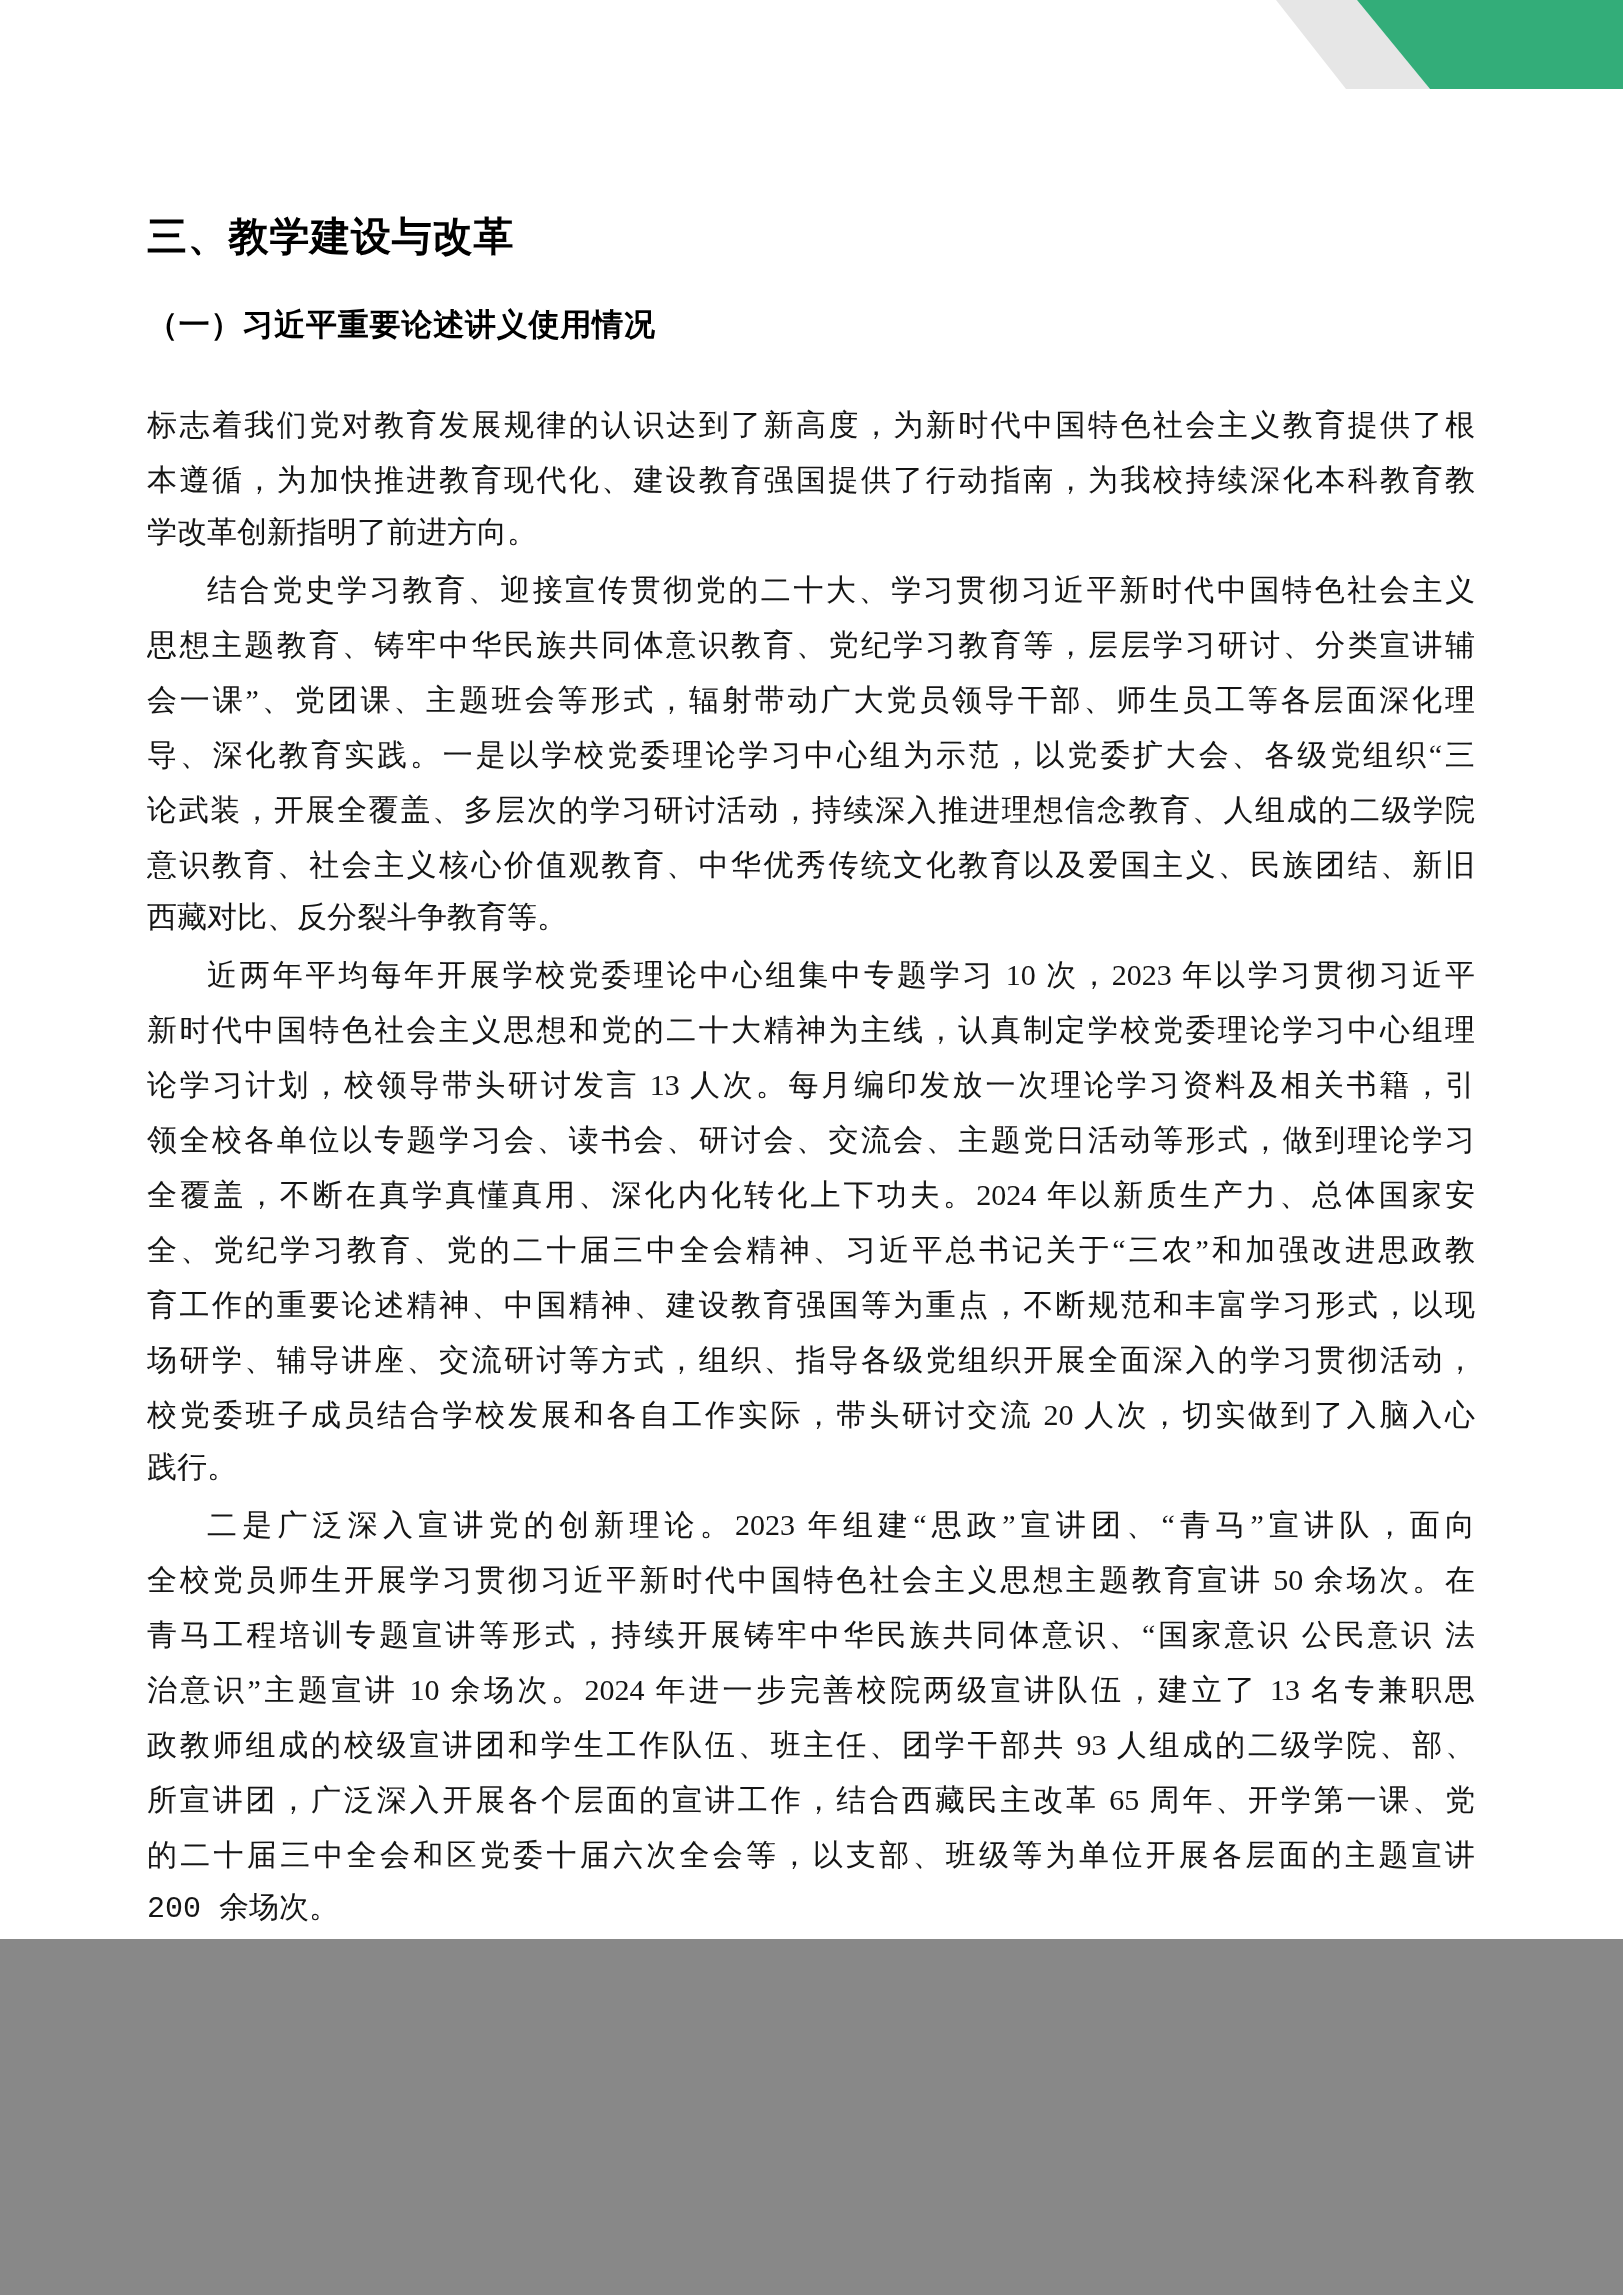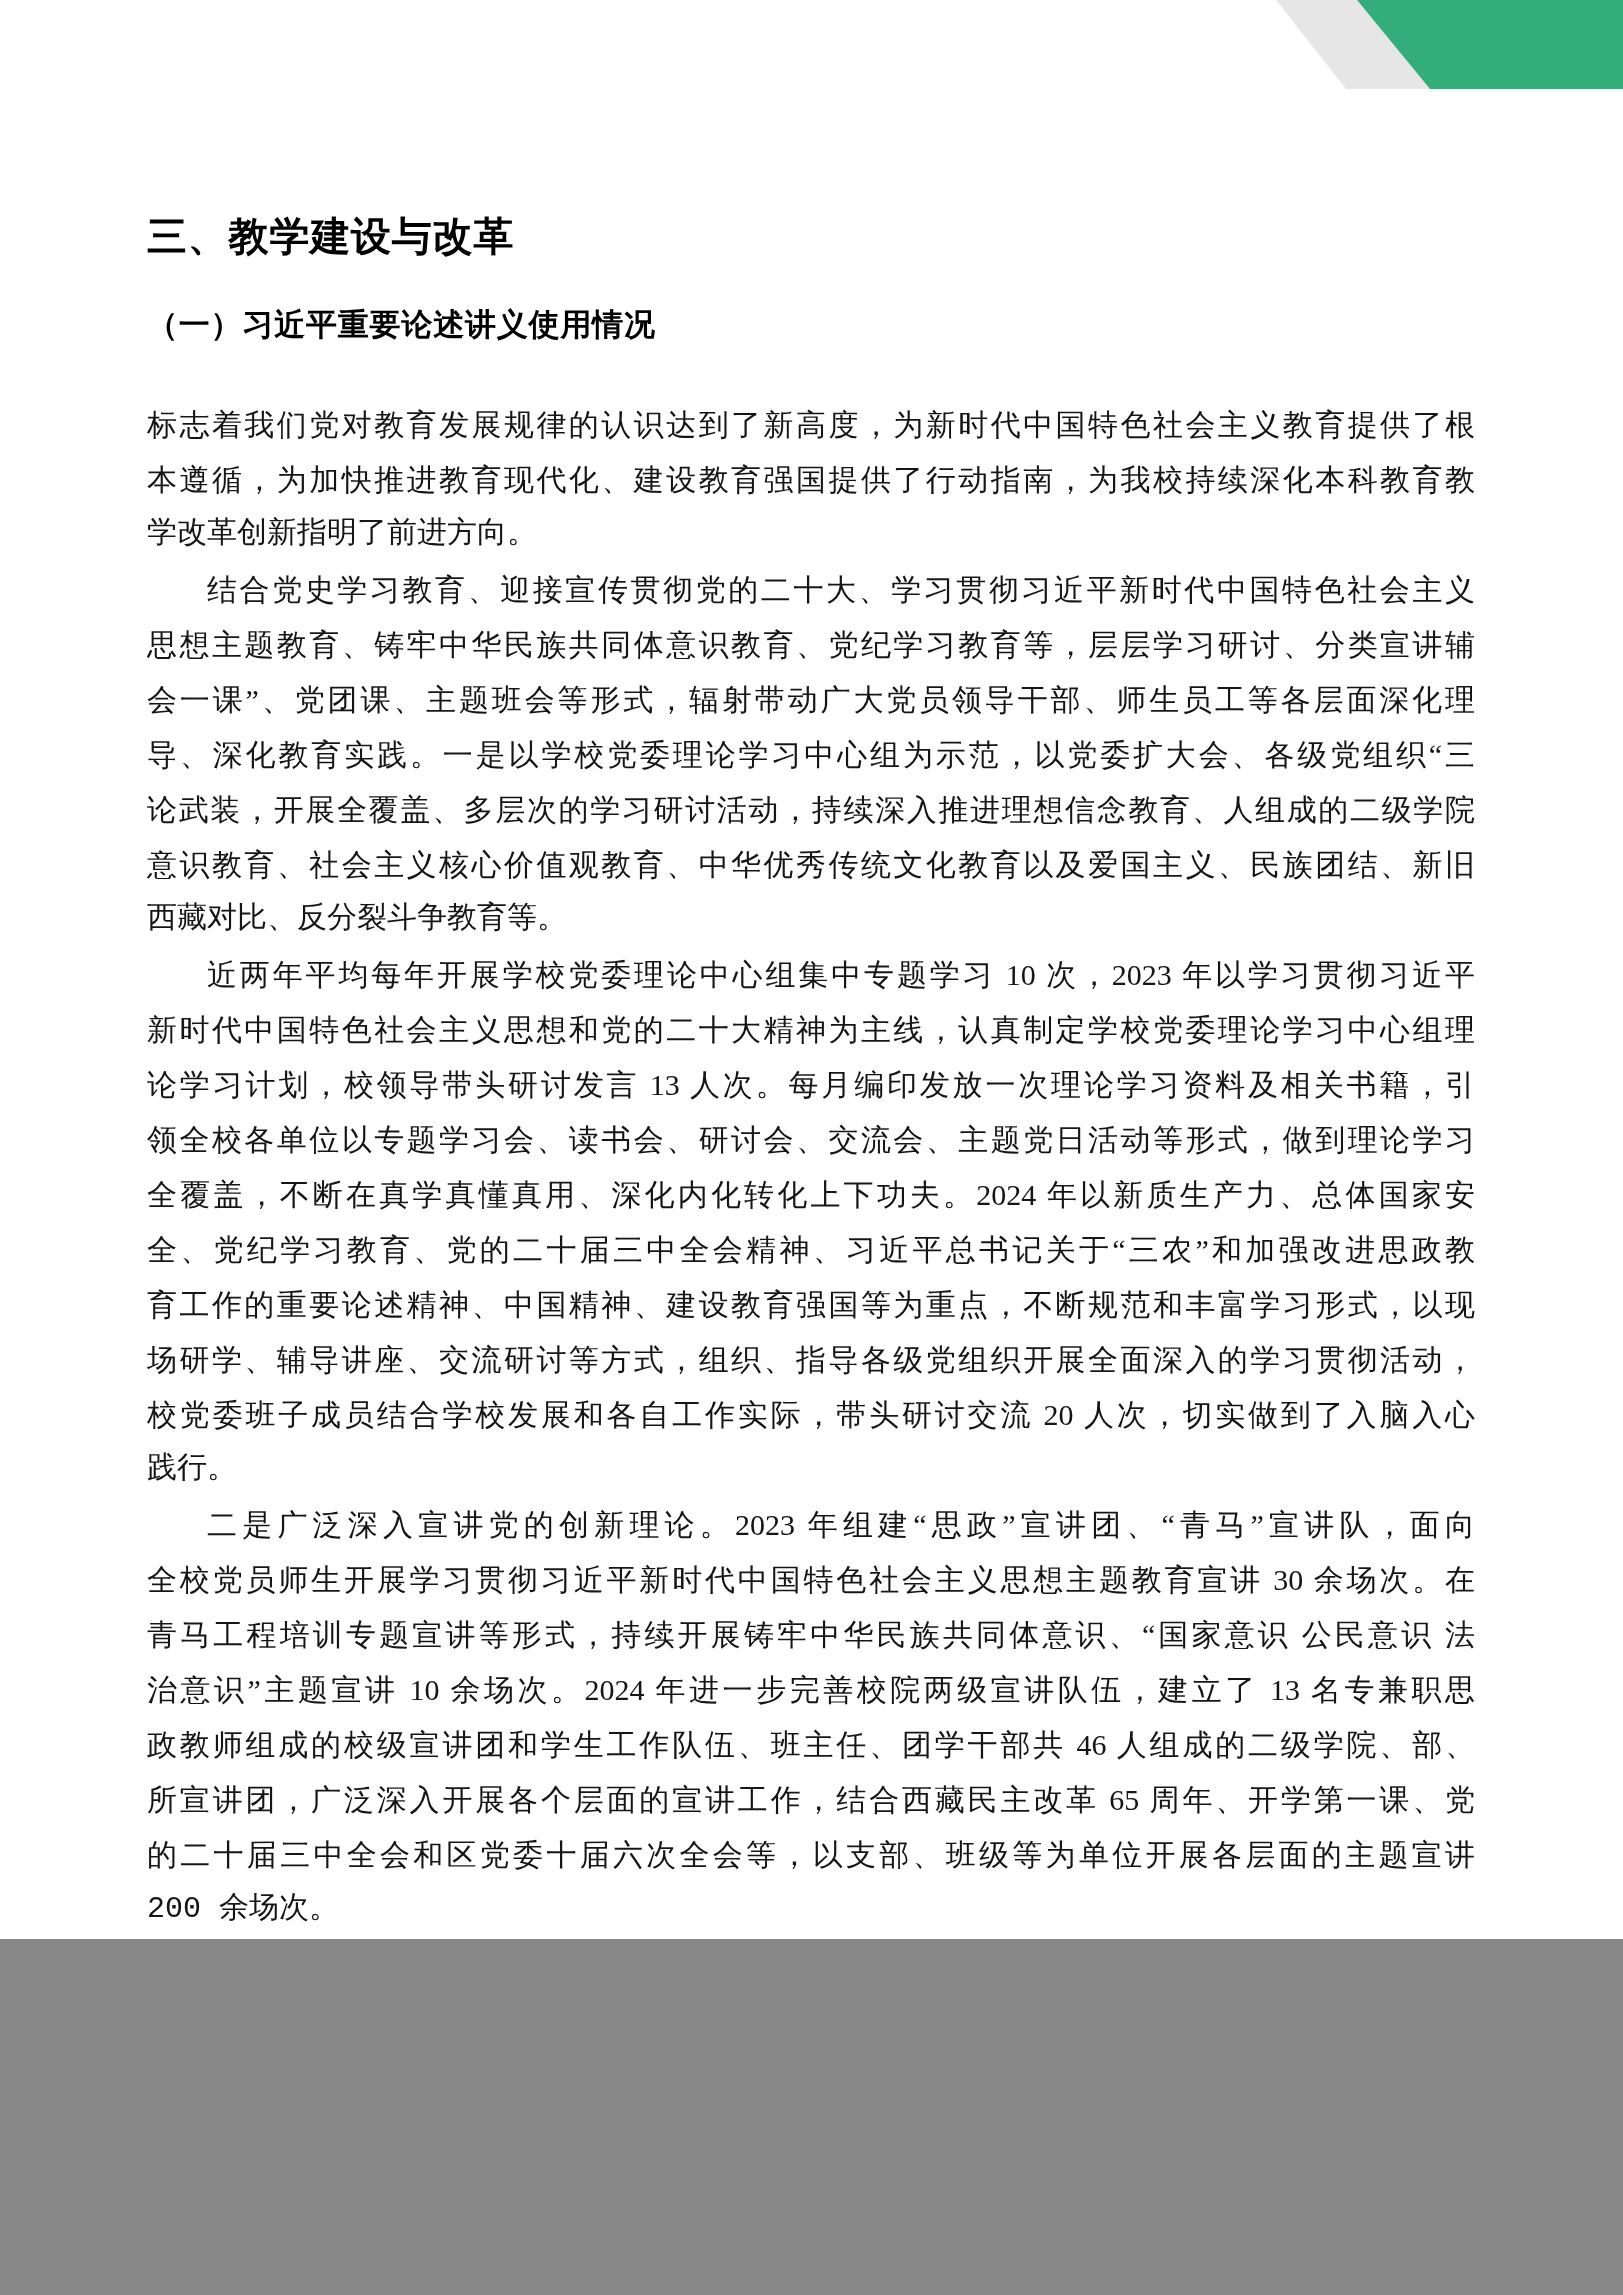--- a/index.html
+++ b/index.html
@@ -132,24 +132,24 @@
         <div class="tline">领全校各单位以专题学习会、读书会、研讨会、交流会、主题党日活动等形式，做到理论学习</div>
         <div class="tline">全覆盖，不断在真学真懂真用、深化内化转化上下功夫。2024 年以新质生产力、总体国家安</div>
         <div class="tline">全、党纪学习教育、党的二十届三中全会精神、习近平总书记关于“三农”和加强改进思政教</div>
         <div class="tline">育工作的重要论述精神、中国精神、建设教育强国等为重点，不断规范和丰富学习形式，以现</div>
         <div class="tline">场研学、辅导讲座、交流研讨等方式，组织、指导各级党组织开展全面深入的学习贯彻活动，</div>
         <div class="tline">校党委班子成员结合学校发展和各自工作实际，带头研讨交流 20 人次，切实做到了入脑入心</div>
         <div class="tline lastline">践行。</div>
       </div>
       <div class="para">
         <div class="tline firstline">二是广泛深入宣讲党的创新理论。2023 年组建“思政”宣讲团、“青马”宣讲队，面向</div>
-        <div class="tline">全校党员师生开展学习贯彻习近平新时代中国特色社会主义思想主题教育宣讲 30 余场次。在</div>
+        <div class="tline">全校党员师生开展学习贯彻习近平新时代中国特色社会主义思想主题教育宣讲 50 余场次。在</div>
         <div class="tline">青马工程培训专题宣讲等形式，持续开展铸牢中华民族共同体意识、“国家意识 公民意识 法</div>
         <div class="tline">治意识”主题宣讲 10 余场次。2024 年进一步完善校院两级宣讲队伍，建立了 13 名专兼职思</div>
-        <div class="tline">政教师组成的校级宣讲团和学生工作队伍、班主任、团学干部共 46 人组成的二级学院、部、</div>
+        <div class="tline">政教师组成的校级宣讲团和学生工作队伍、班主任、团学干部共 93 人组成的二级学院、部、</div>
         <div class="tline">所宣讲团，广泛深入开展各个层面的宣讲工作，结合西藏民主改革 65 周年、开学第一课、党</div>
         <div class="tline">的二十届三中全会和区党委十届六次全会等，以支部、班级等为单位开展各层面的主题宣讲</div>
         <div class="tline lastline">200 余场次。</div>
       </div>
     </div>
 
   <div class="page-number">— 11 —</div>
 
 </div>
 

